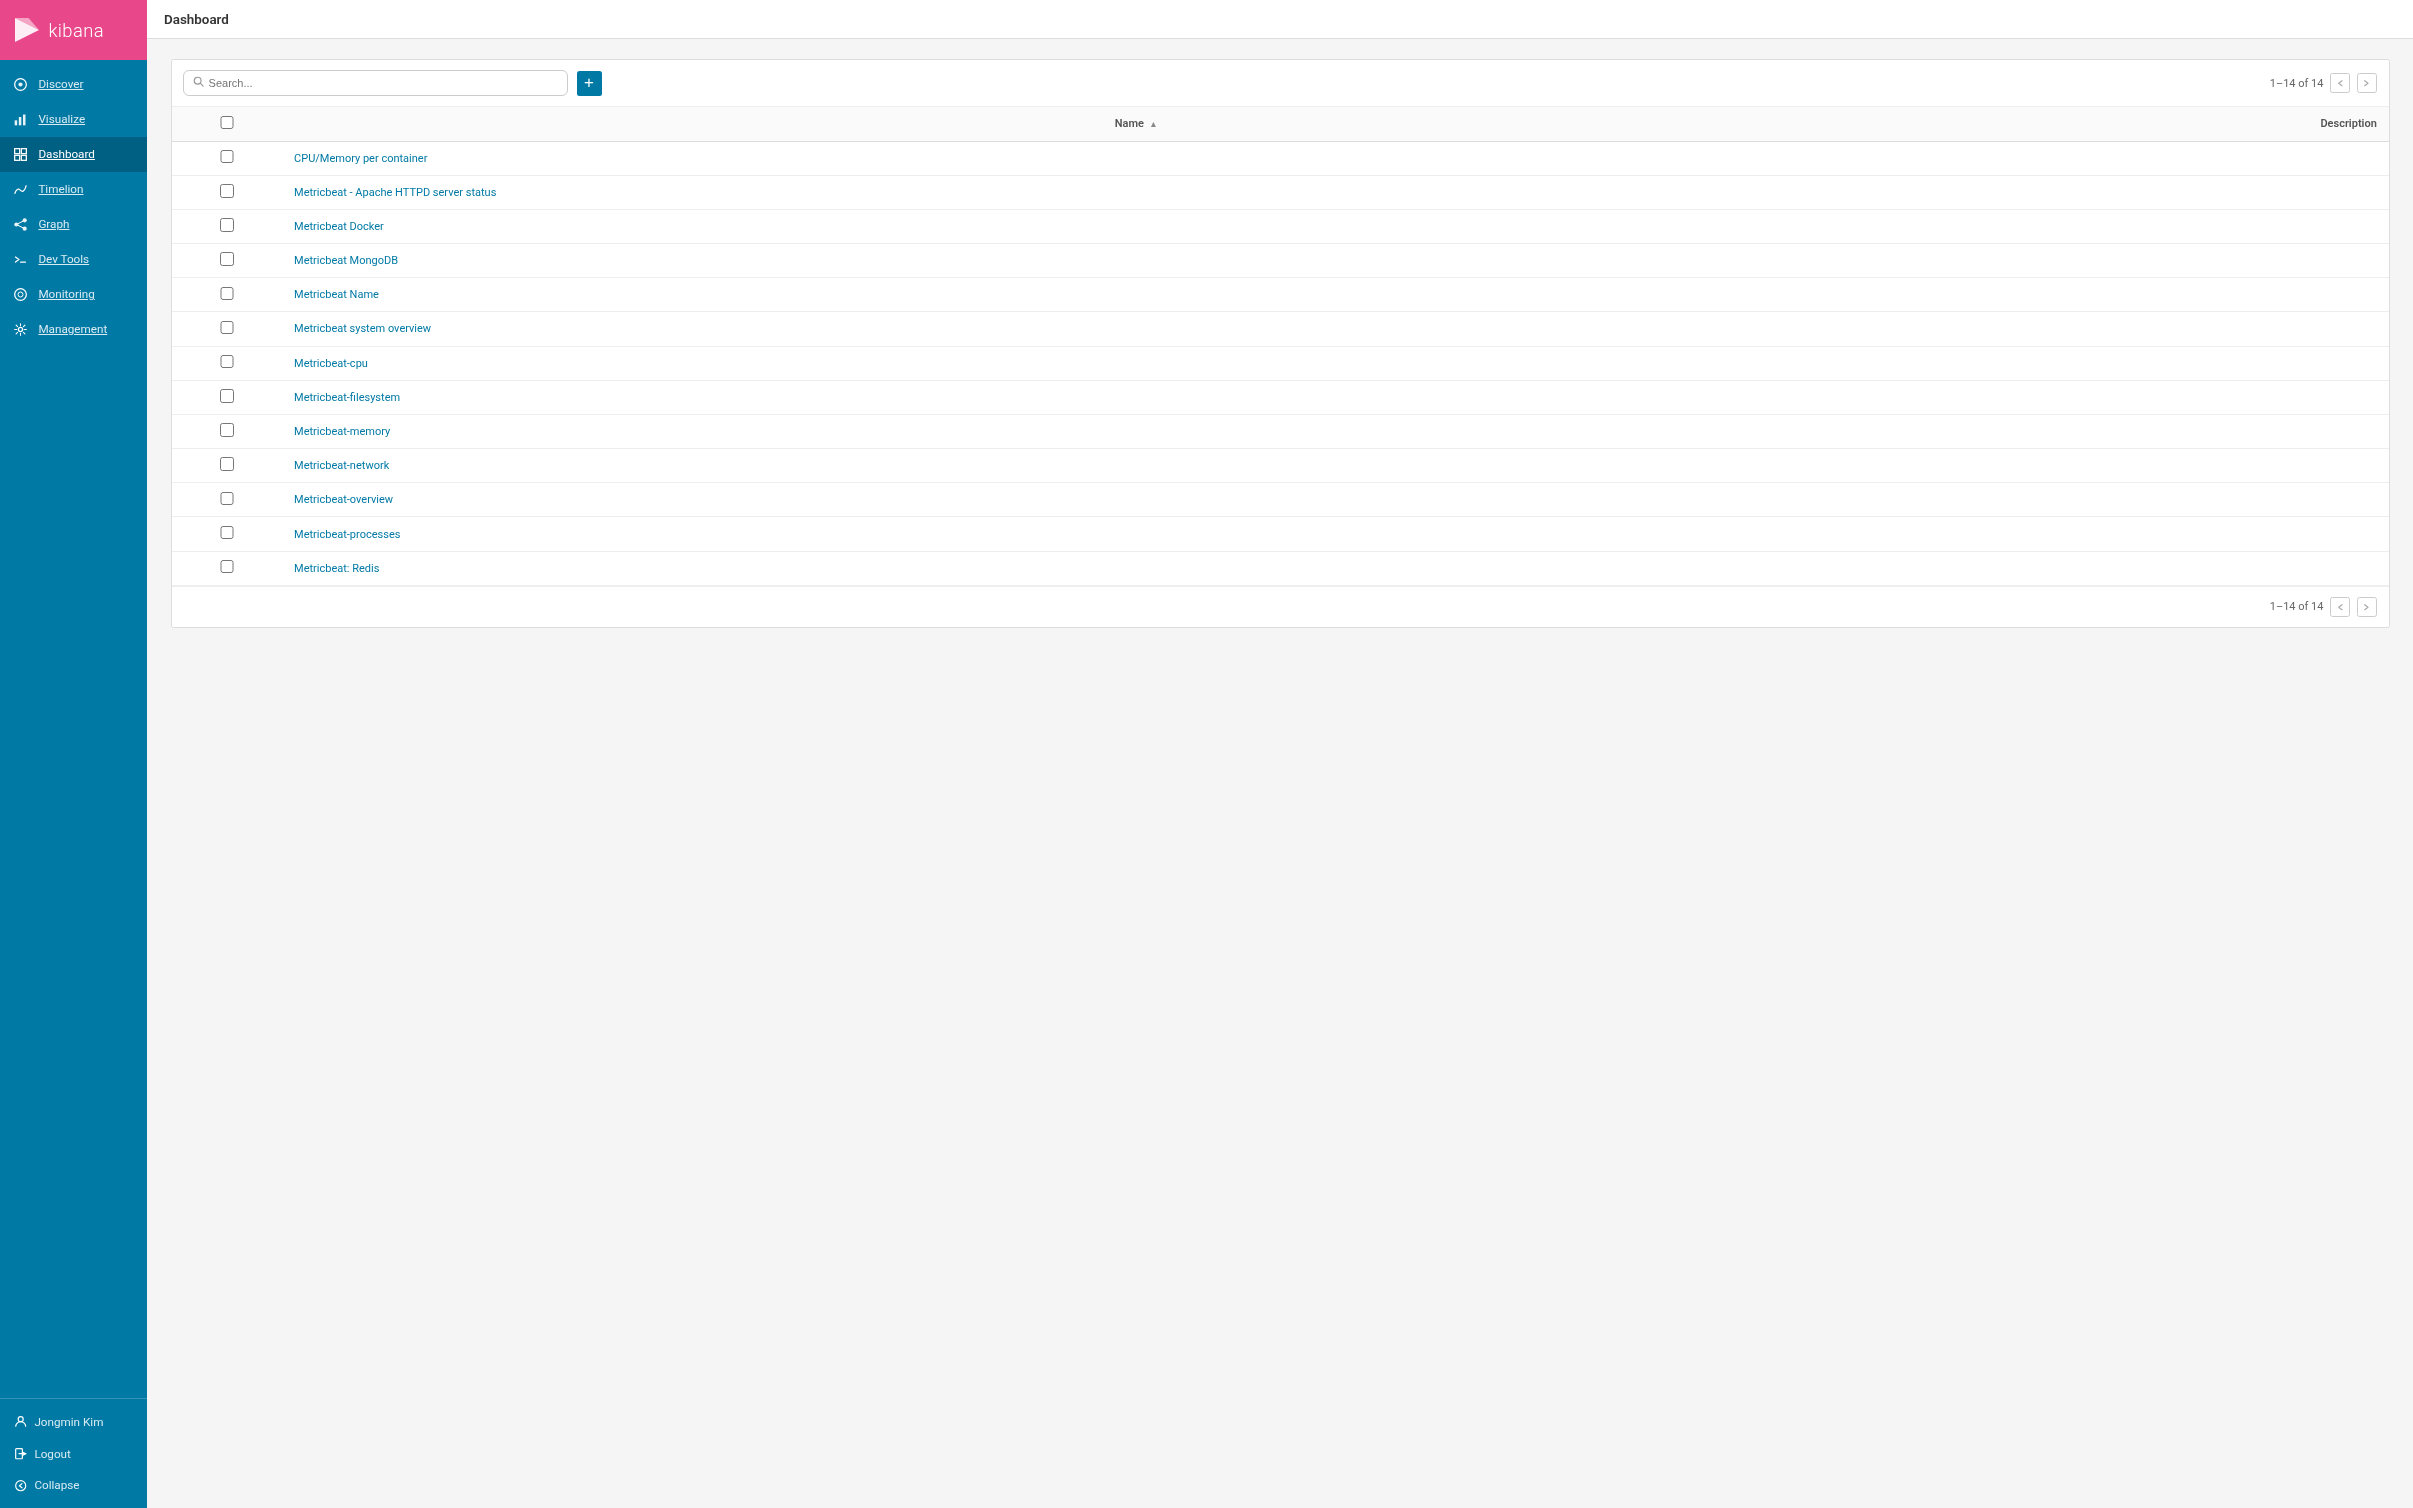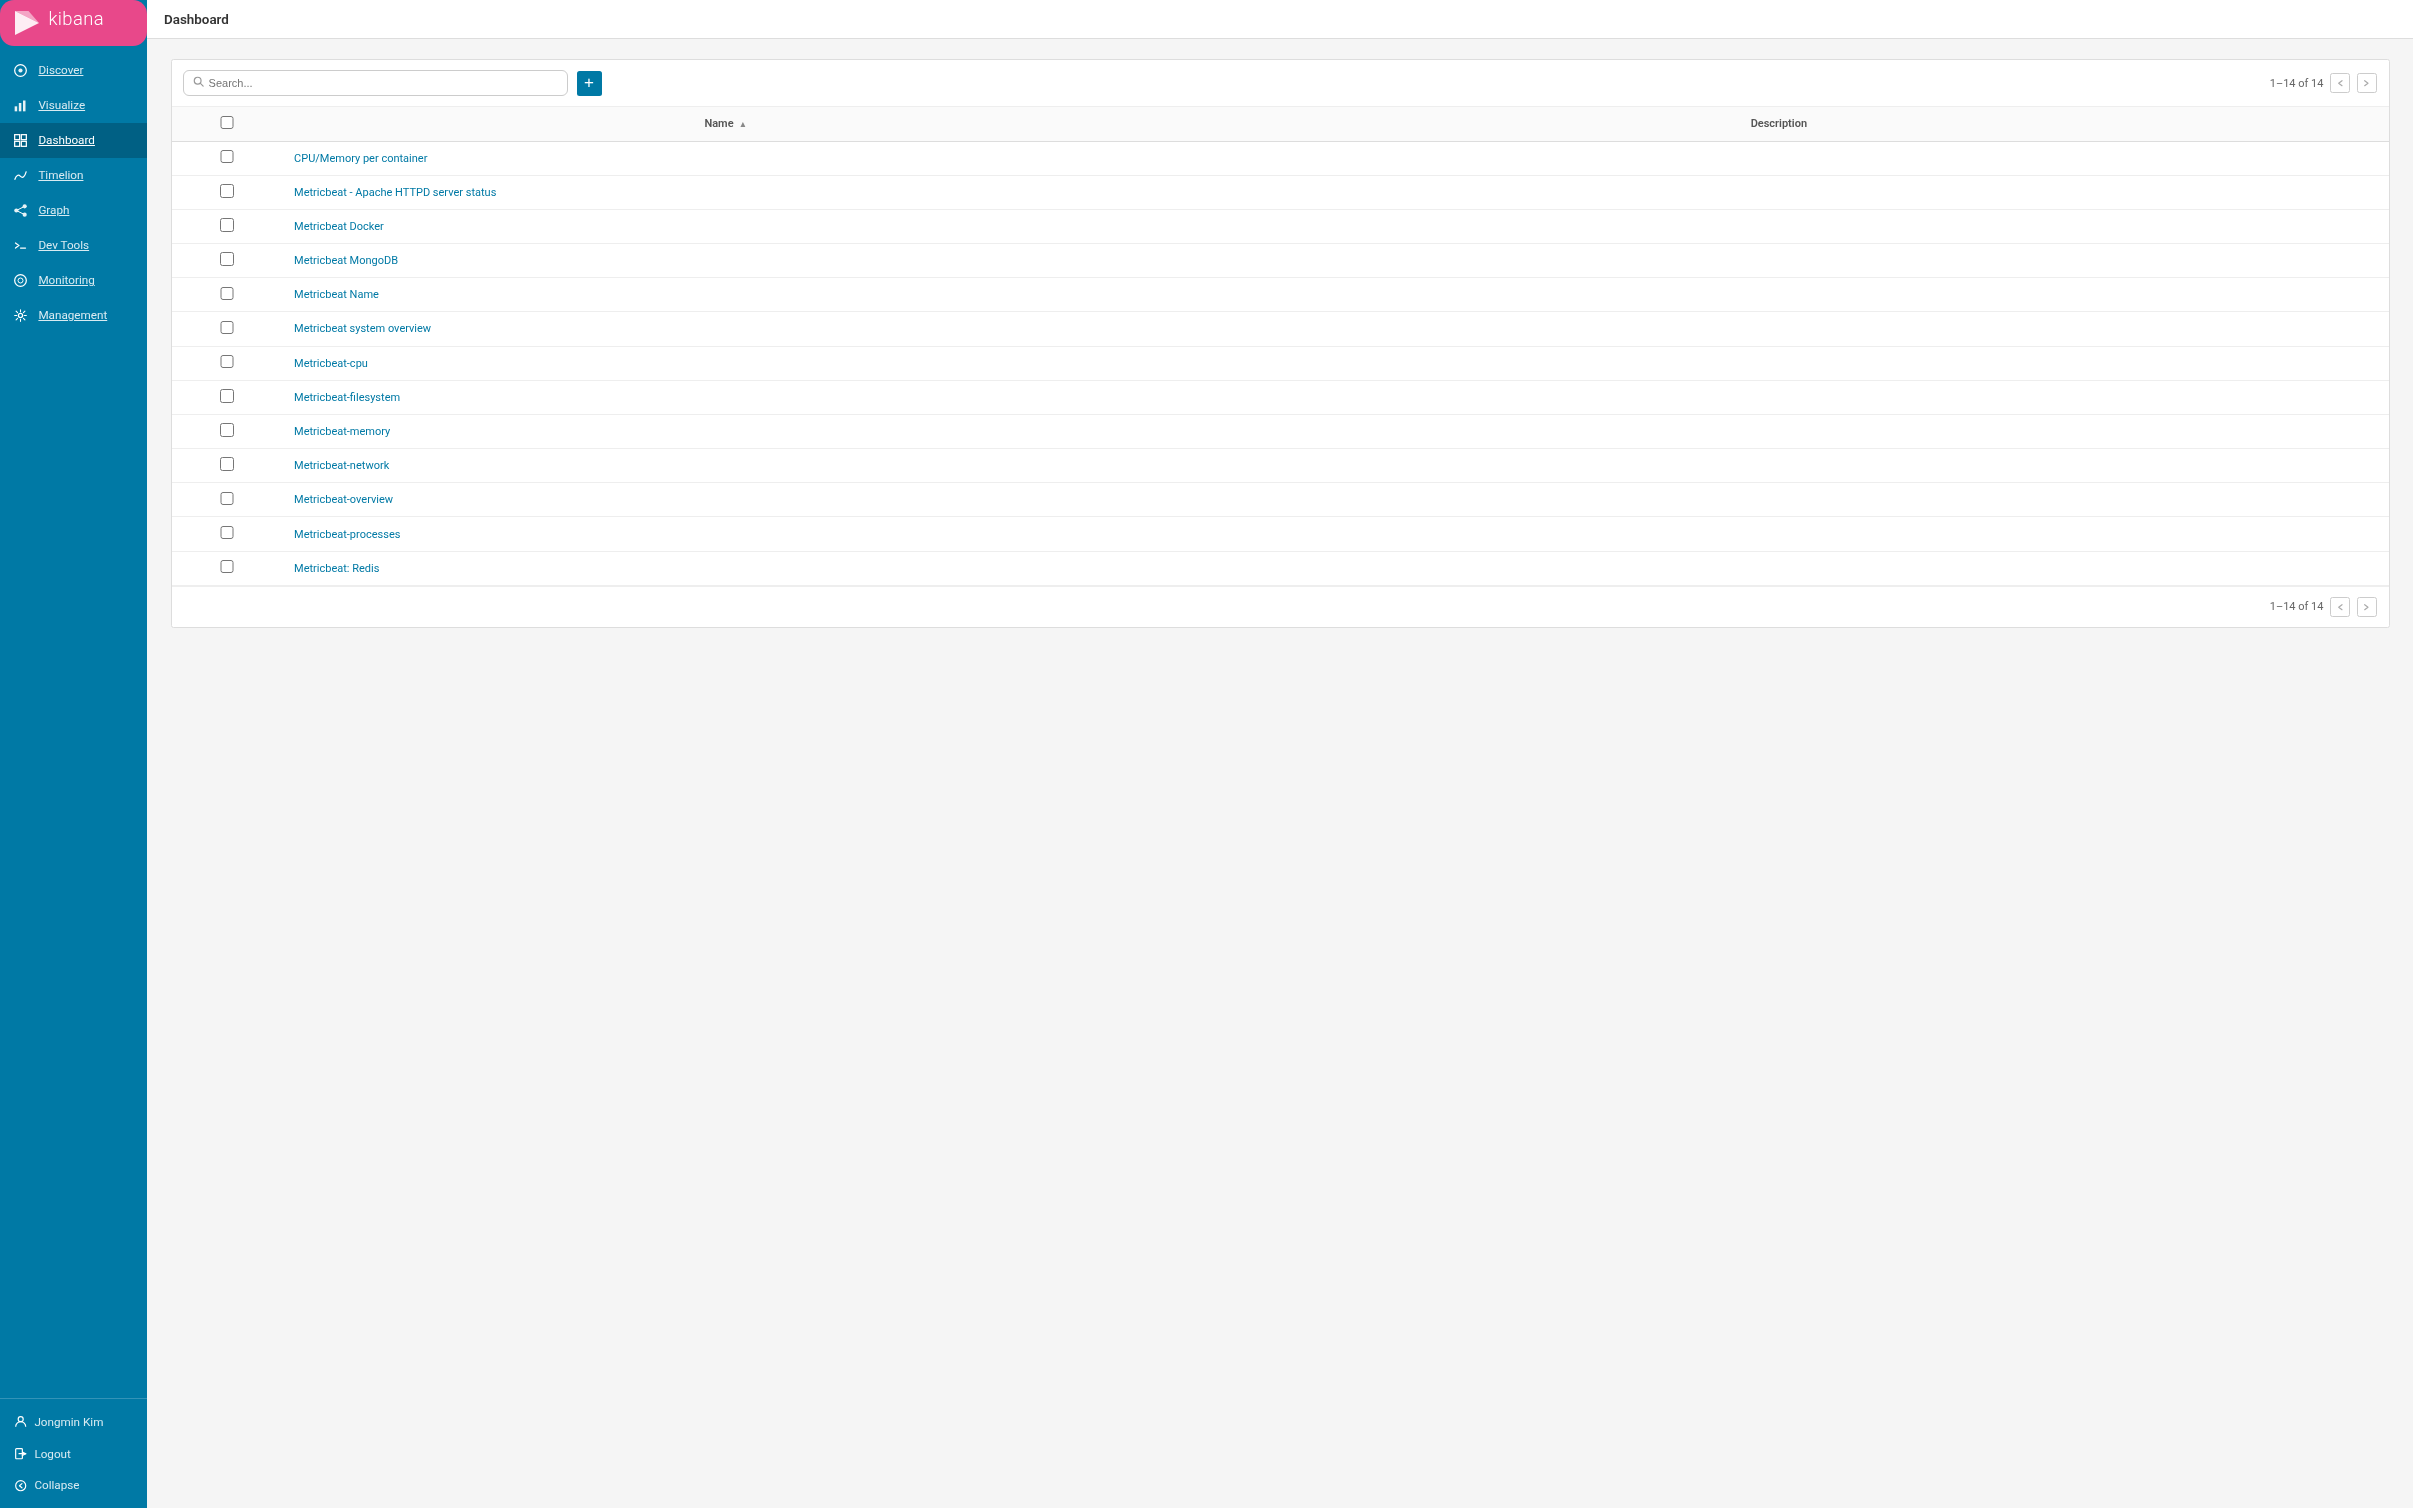--- a/index.html
+++ b/index.html
@@ -11,24 +11,23 @@
       min-width: 147px;
       background: #0079a5;
       display: flex;
       flex-direction: column;
       color: white;
     }
     #logo-area {
       background: #e8488a;
       padding: 8.4px 11.7px;
       display: flex;
-      align-items: flex-start;
+      align-items: center;
       gap: 6.7px;
-      height: 46px;
-      border-radius: 14px;
+      height: 60px;
     }
     #logo-icon {
       width: 30px;
       height: 30px;
     }
     #logo-text {
       font-size: 18.4px;
       font-weight: 300;
       color: white;
       letter-spacing: 0.4px;
@@ -183,21 +182,21 @@
     table {
       width: 100%;
       border-collapse: collapse;
     }
     thead tr {
       border-bottom: 0.8px solid #ddd;
       background: #fafafa;
     }
     th {
       padding: 8.4px 11.7px;
-      text-align: center;
+      text-align: right;
       font-size: 11px;
       font-weight: 600;
       color: #555;
     }
     th.name-col {
       width: 40%;
     }
     th.desc-col {
       width: 55%;
     }

